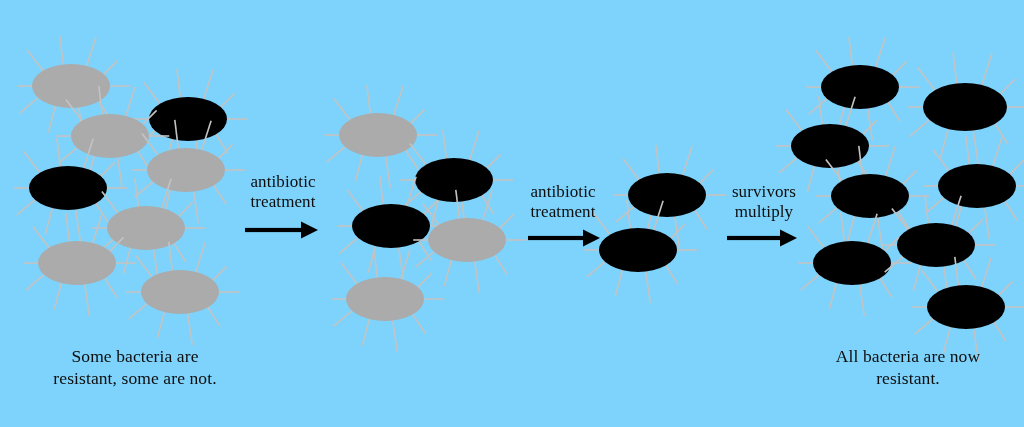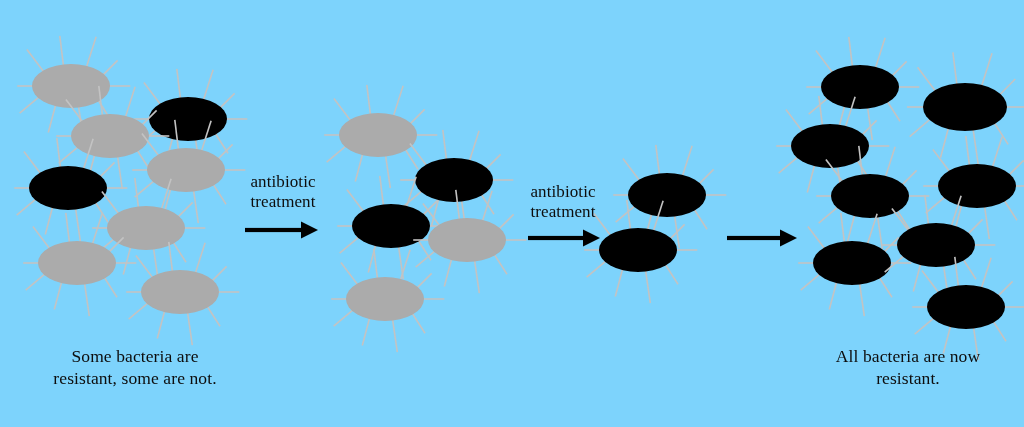--- a/index.html
+++ b/index.html
@@ -370,19 +370,21 @@
       <g>
         <rect x="727" y="235.9" width="53" height="4.2" fill="#000000"></rect>
         <polygon points="780,229.5 797,238 780,246.5" fill="#000000"></polygon>
       </g>
     </svg>
 
   <div class="arrow-label" id="lbl0" style="left: 0px; top: 172px; width: 400px; transform: translateX(83px);">antibiotic
 treatment</div>
   <div class="arrow-label" id="lbl1" style="left: 0px; top: 182px; width: 400px; transform: translateX(363px);">antibiotic
 treatment</div>
+  <div class="arrow-label" id="lbl2" style="left: 0px; top: 182px; width: 400px; transform: translateX(564px);">survivors
+multiply</div>
 
   <div class="caption" id="cap0" style="left: 0px; top: 345px; width: 400px; transform: translateX(-65px);">Some bacteria are
 resistant, some are not.</div>
   <div class="caption" id="cap3" style="left: 0px; top: 345px; width: 400px; transform: translateX(708px);">All bacteria are now
 resistant.</div>
 
 </div>
 
 </body></html>

